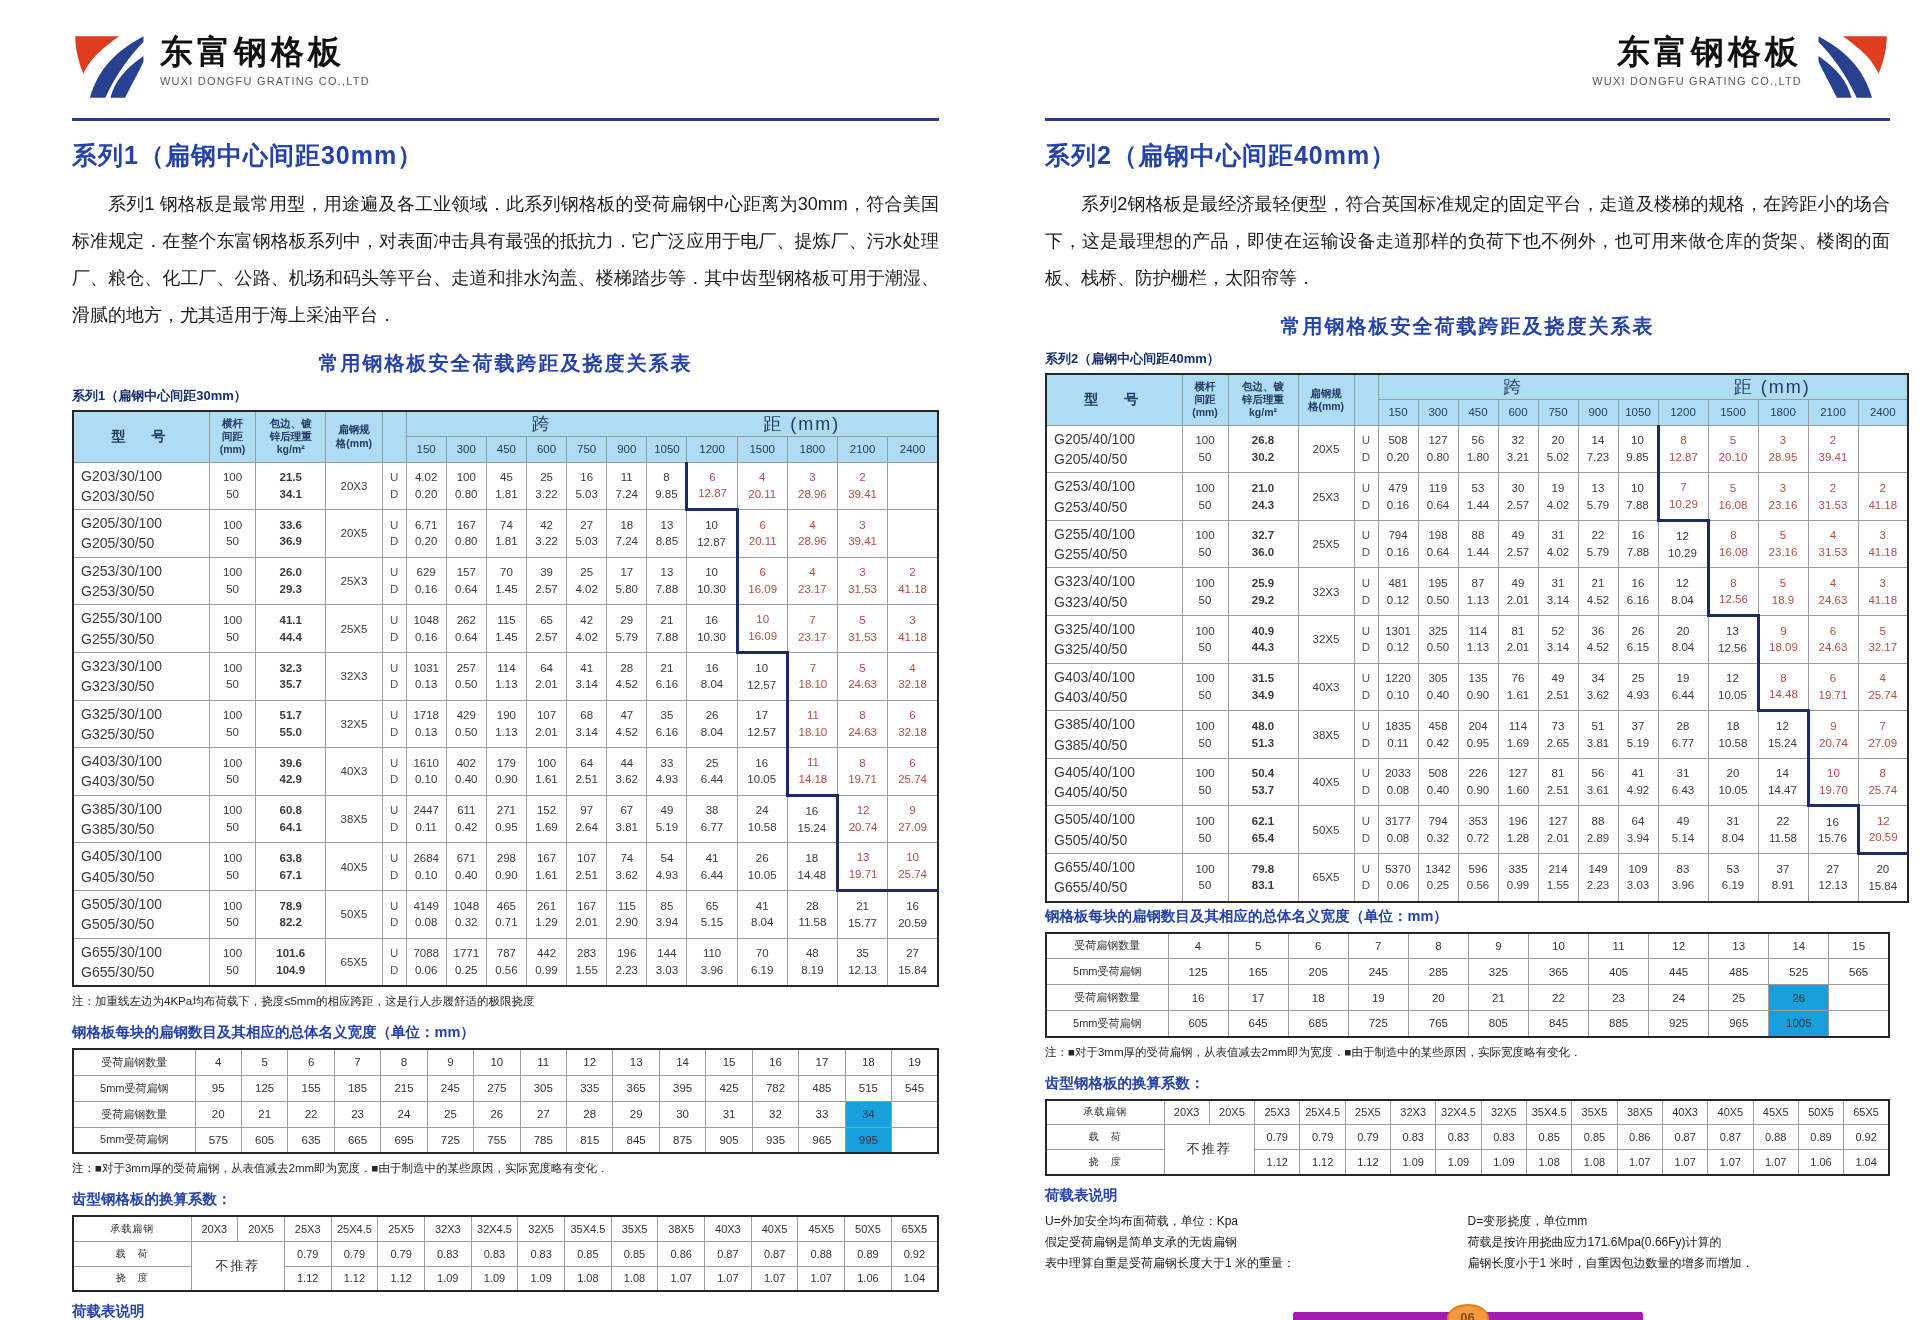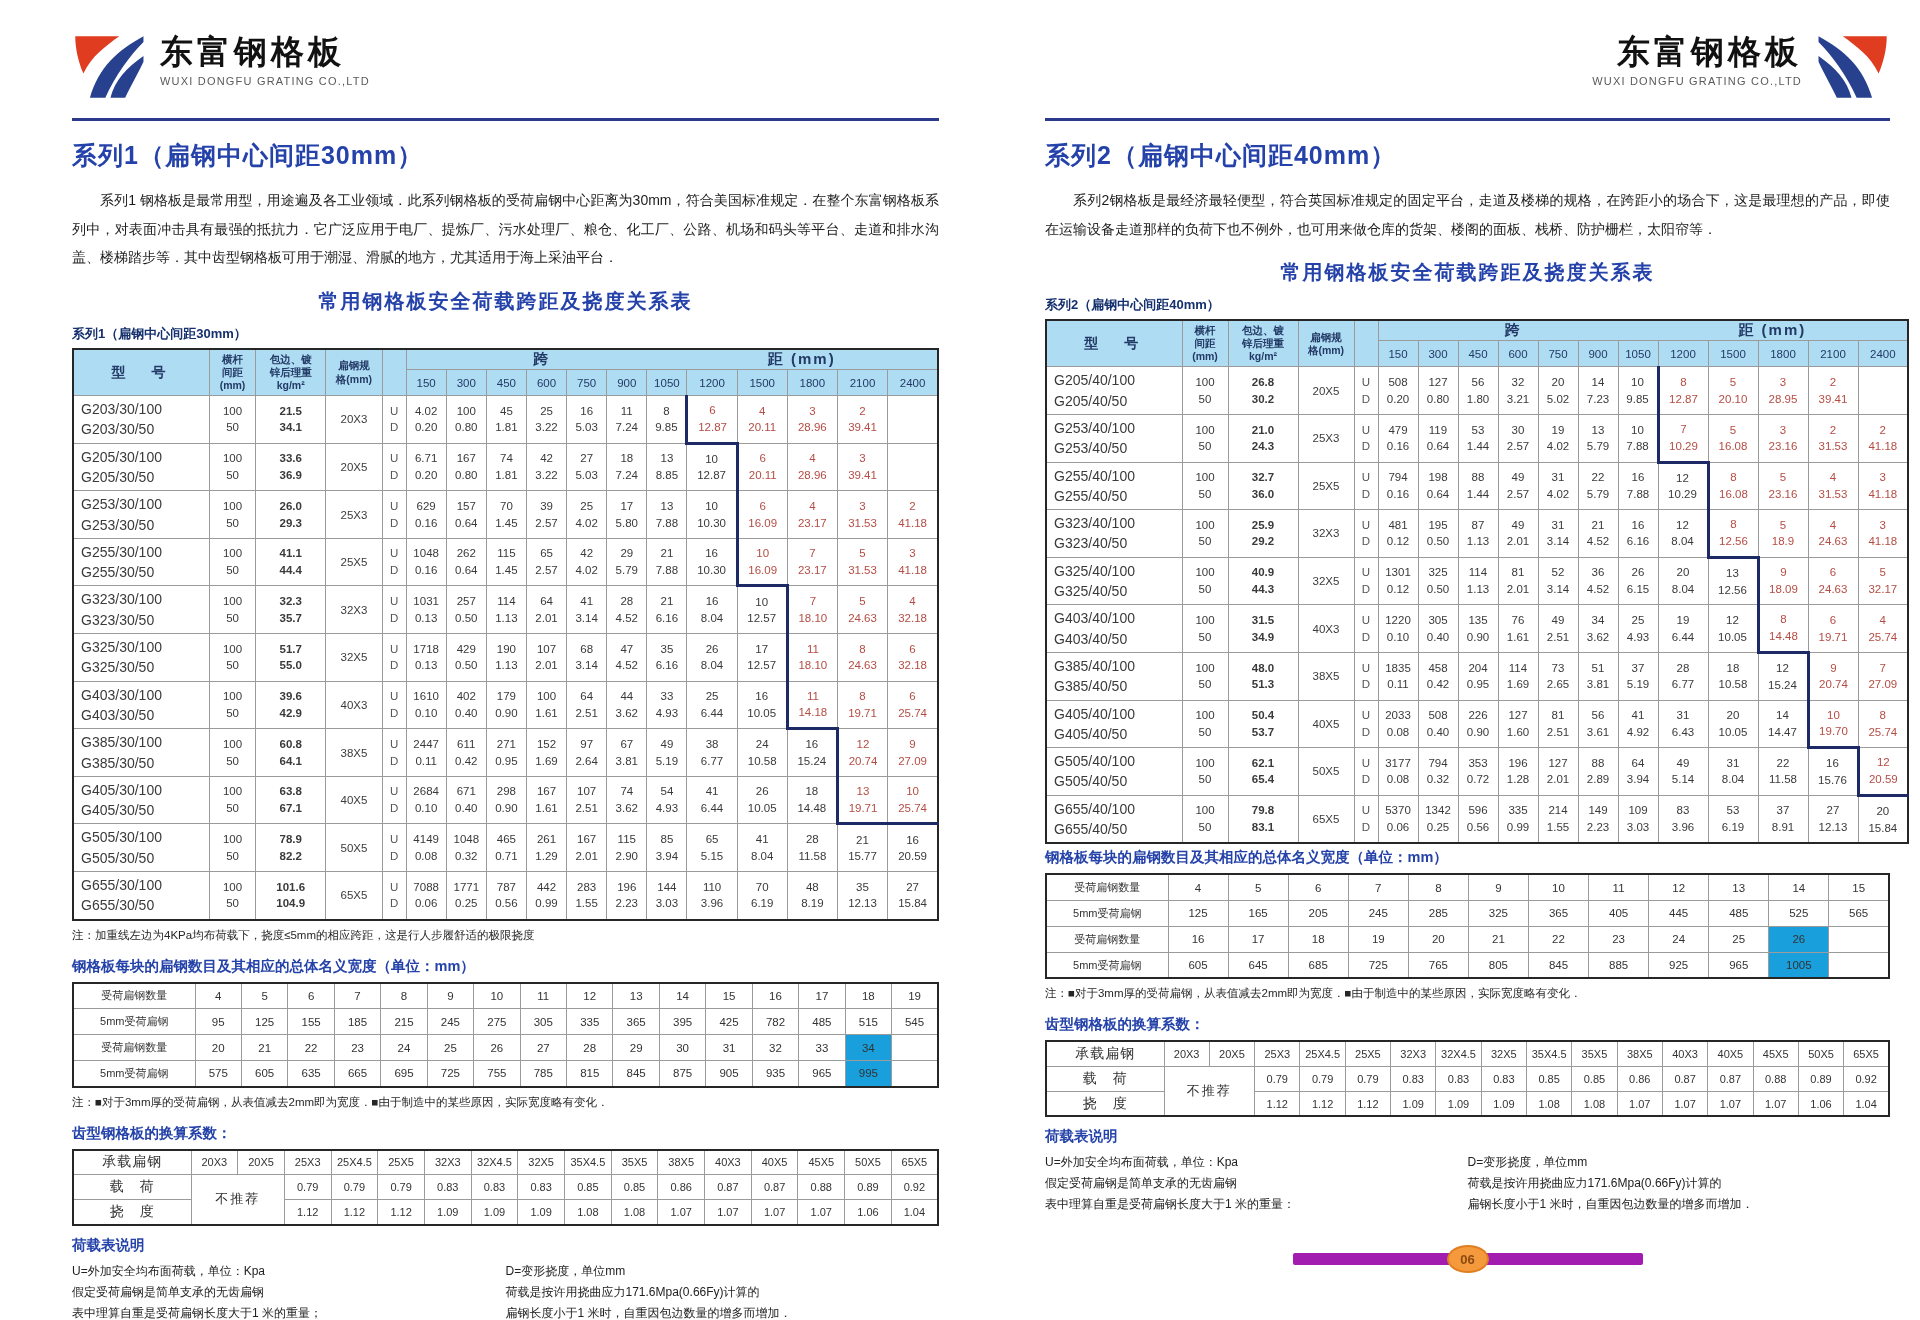--- a/index.html
+++ b/index.html
@@ -14,34 +14,34 @@
   .page.right .brand-row { justify-content:flex-end; }
   .mark { width:74px; height:66px; margin-top:4px; }
   .page.right .mark { transform:scaleX(-1); }
   .brand-text { margin-left:14px; }
   .page.right .brand-text { margin-left:0; margin-right:14px; text-align:right; }
   .brand-name { font-size:33px; font-weight:bold; color:#111; letter-spacing:4px; line-height:1.35; }
   .brand-sub { font-size:11px; color:#5a5a5a; letter-spacing:1.2px; }
   .rule { height:3px; background:#2b3a8c; margin:4px 0 18px; }
 
   .series-title { font-size:25px; font-weight:bold; color:#2442a9; letter-spacing:1px; margin-bottom:14px; }
-  .intro { font-size:14px; line-height:2.05; color:#1c1c1c; text-align:justify; text-indent:2em; margin-bottom:16px; }
+  .intro { font-size:18px; line-height:2.05; color:#1c1c1c; text-align:justify; text-indent:2em; margin-bottom:16px; }
 
   .main-title { text-align:center; font-size:20px; font-weight:bold; color:#2442a9; letter-spacing:2px; margin:6px 0 10px; }
   .subtitle { font-size:13px; font-weight:bold; color:#15306e; margin-bottom:5px; }
 
   table { border-collapse:collapse; table-layout:fixed; width:100%; }
   table.frame { border:2px solid #262626; }
   th,td { border:1px solid #9b9b9b; font-weight:normal; }
 
   
   .load thead th { background:#aedcf3; color:#233a66; font-size:12px; }
   .load th.mh { font-size:14px; font-weight:bold; letter-spacing:6px; }
   .load th.sm { font-size:10.5px; white-space:pre-line; line-height:1.25; font-weight:bold; }
-  .load th.sph { font-weight:bold; font-size:15px; }
+  .load th.sph { font-weight:normal; font-size:18px; }
   .load th.sph span { display:inline-block; width:49%; text-align:center; letter-spacing:2px; }
   .load th.ch { font-size:11.5px; height:26px; font-weight:normal; }
   .load td { font-size:11.5px; color:#3a3a3a; text-align:center; padding:3px 1px; }
   .load td div { line-height:1.45; }
   .load td.model { text-align:left; padding-left:7px; font-size:14px; }
   .load td.wt { font-weight:bold; }
   .load td.ud { color:#555; }
   .load td.red { color:#b54c43; }
   .load td.sl { border-left:3px solid #1d2a66; }
   .load td.st { border-top:3px solid #1d2a66; }
@@ -49,21 +49,21 @@
   .note { font-size:11.5px; color:#262626; margin:7px 0 14px; }
   .tbl-title { font-size:14.5px; font-weight:bold; color:#2442a9; margin:4px 0 6px; }
 
   
   .width td, .width th { font-size:11.5px; height:26px; text-align:center; color:#333; }
   .width th.wlabel { font-size:11px; color:#333; }
   .width td.hl { background:#189fdc; }
 
   
   .factor td, .factor th { font-size:11px; height:25px; text-align:center; color:#333; }
-  .factor th.flabel { font-size:14px; letter-spacing:1px; }
+  .factor th.flabel { font-size:10px; letter-spacing:1px; }
   .factor td.nr { font-size:13px; letter-spacing:2px; }
 
   
   .legend { margin-top:10px; }
   .legend-cols { display:flex; }
   .lg-col { width:50%; }
   .lg-line { font-size:12px; color:#222; line-height:1.75; }
 
   
   .footer { display:flex; justify-content:center; margin-top:22px; }

